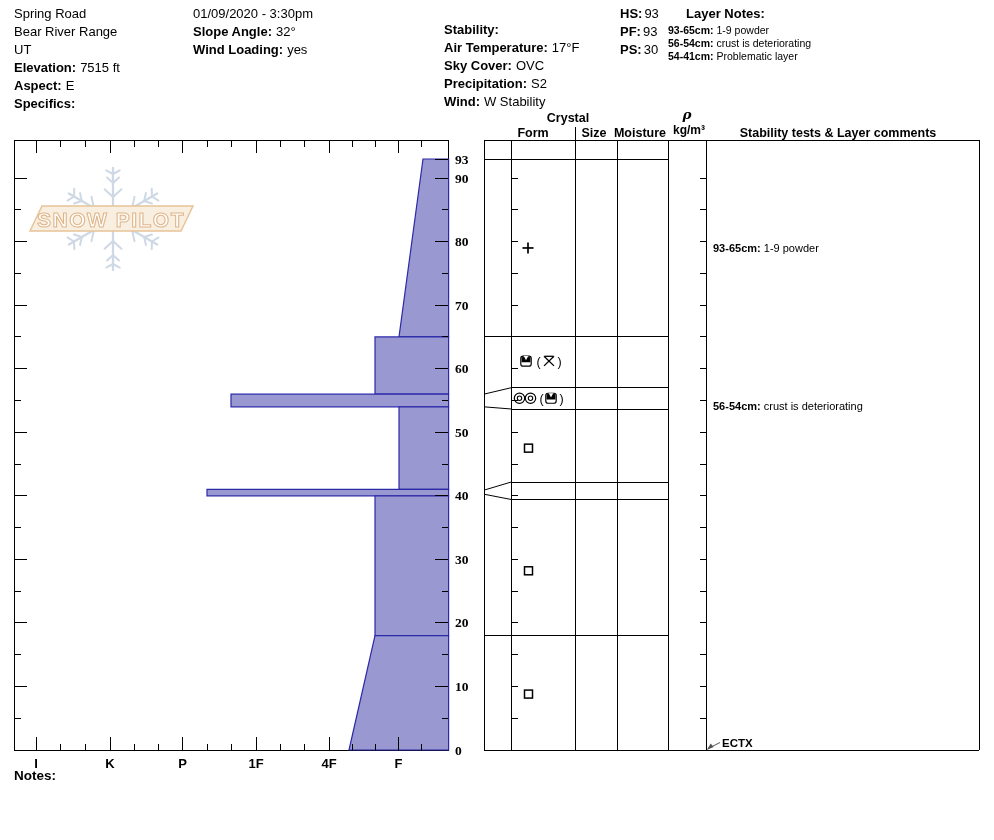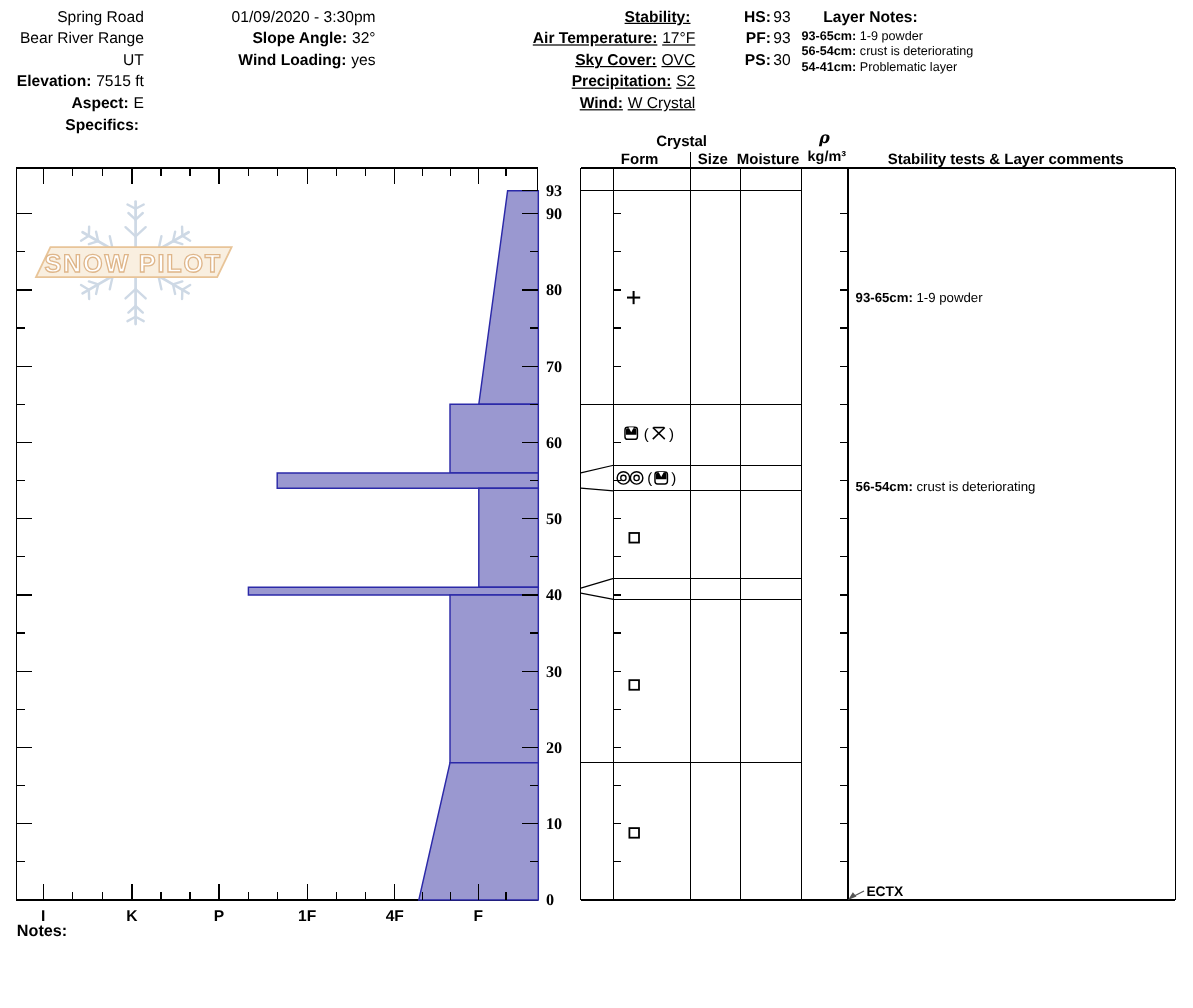--- a/index.html
+++ b/index.html
@@ -1,20 +1,20 @@
 <!DOCTYPE html>
 <html><head>
 <meta charset="utf-8">
 <style>
   html,body{margin:0;padding:0;background:#fff;}
   #stage{position:relative;width:994px;height:840px;background:#fff;overflow:hidden;
          font-family:"Liberation Sans",sans-serif;color:#000;}
   #profile-svg{position:absolute;left:0;top:0;}
   .hdr{position:absolute;font-size:13px;line-height:18px;white-space:nowrap;}
-  .hdr .ln{height:18px;text-align:right;}
+  .hdr .ln{height:18px;}
   .hdr b{font-weight:bold;margin-right:4px;}
   .hdr.tight b{margin-right:2px;}
   .notes-small{position:absolute;font-size:10.5px;line-height:13px;white-space:nowrap;}
   .notes-small b{font-weight:bold;margin-right:3px;}
   .notes-title{position:absolute;font-size:13px;font-weight:bold;white-space:nowrap;}
 </style>
 </head>
 <body>
 
 <div id="stage">
@@ -279,26 +279,26 @@
     <div class="ln"><b>Aspect:</b><span>E</span></div>
     <div class="ln"><b>Specifics:</b><span></span></div>
   </div>
 
   <div class="hdr" style="left:193px;top:5px;">
     <div class="ln">01/09/2020 - 3:30pm</div>
     <div class="ln"><b>Slope Angle:</b><span>32°</span></div>
     <div class="ln"><b>Wind Loading:</b><span>yes</span></div>
   </div>
 
-  <div class="hdr" style="left:444px;top:5px;text-decoration:underline;">
+  <div class="hdr" style="left:444px;top:21px;">
     <div class="ln"><b>Stability:</b><span></span></div>
     <div class="ln"><b>Air Temperature:</b><span>17°F</span></div>
     <div class="ln"><b>Sky Cover:</b><span>OVC</span></div>
     <div class="ln"><b>Precipitation:</b><span>S2</span></div>
-    <div class="ln"><b>Wind:</b><span>W Crystal</span></div>
+    <div class="ln"><b>Wind:</b><span>W Stability</span></div>
   </div>
 
   <div class="hdr tight" style="left:620px;top:5px;">
     <div class="ln"><b>HS:</b><span>93</span></div>
     <div class="ln"><b>PF:</b><span>93</span></div>
     <div class="ln"><b>PS:</b><span>30</span></div>
   </div>
 
   <div class="notes-title" style="left:686px;top:6px;">Layer Notes:</div>
   <div class="notes-small" style="left:668px;top:24px;">

